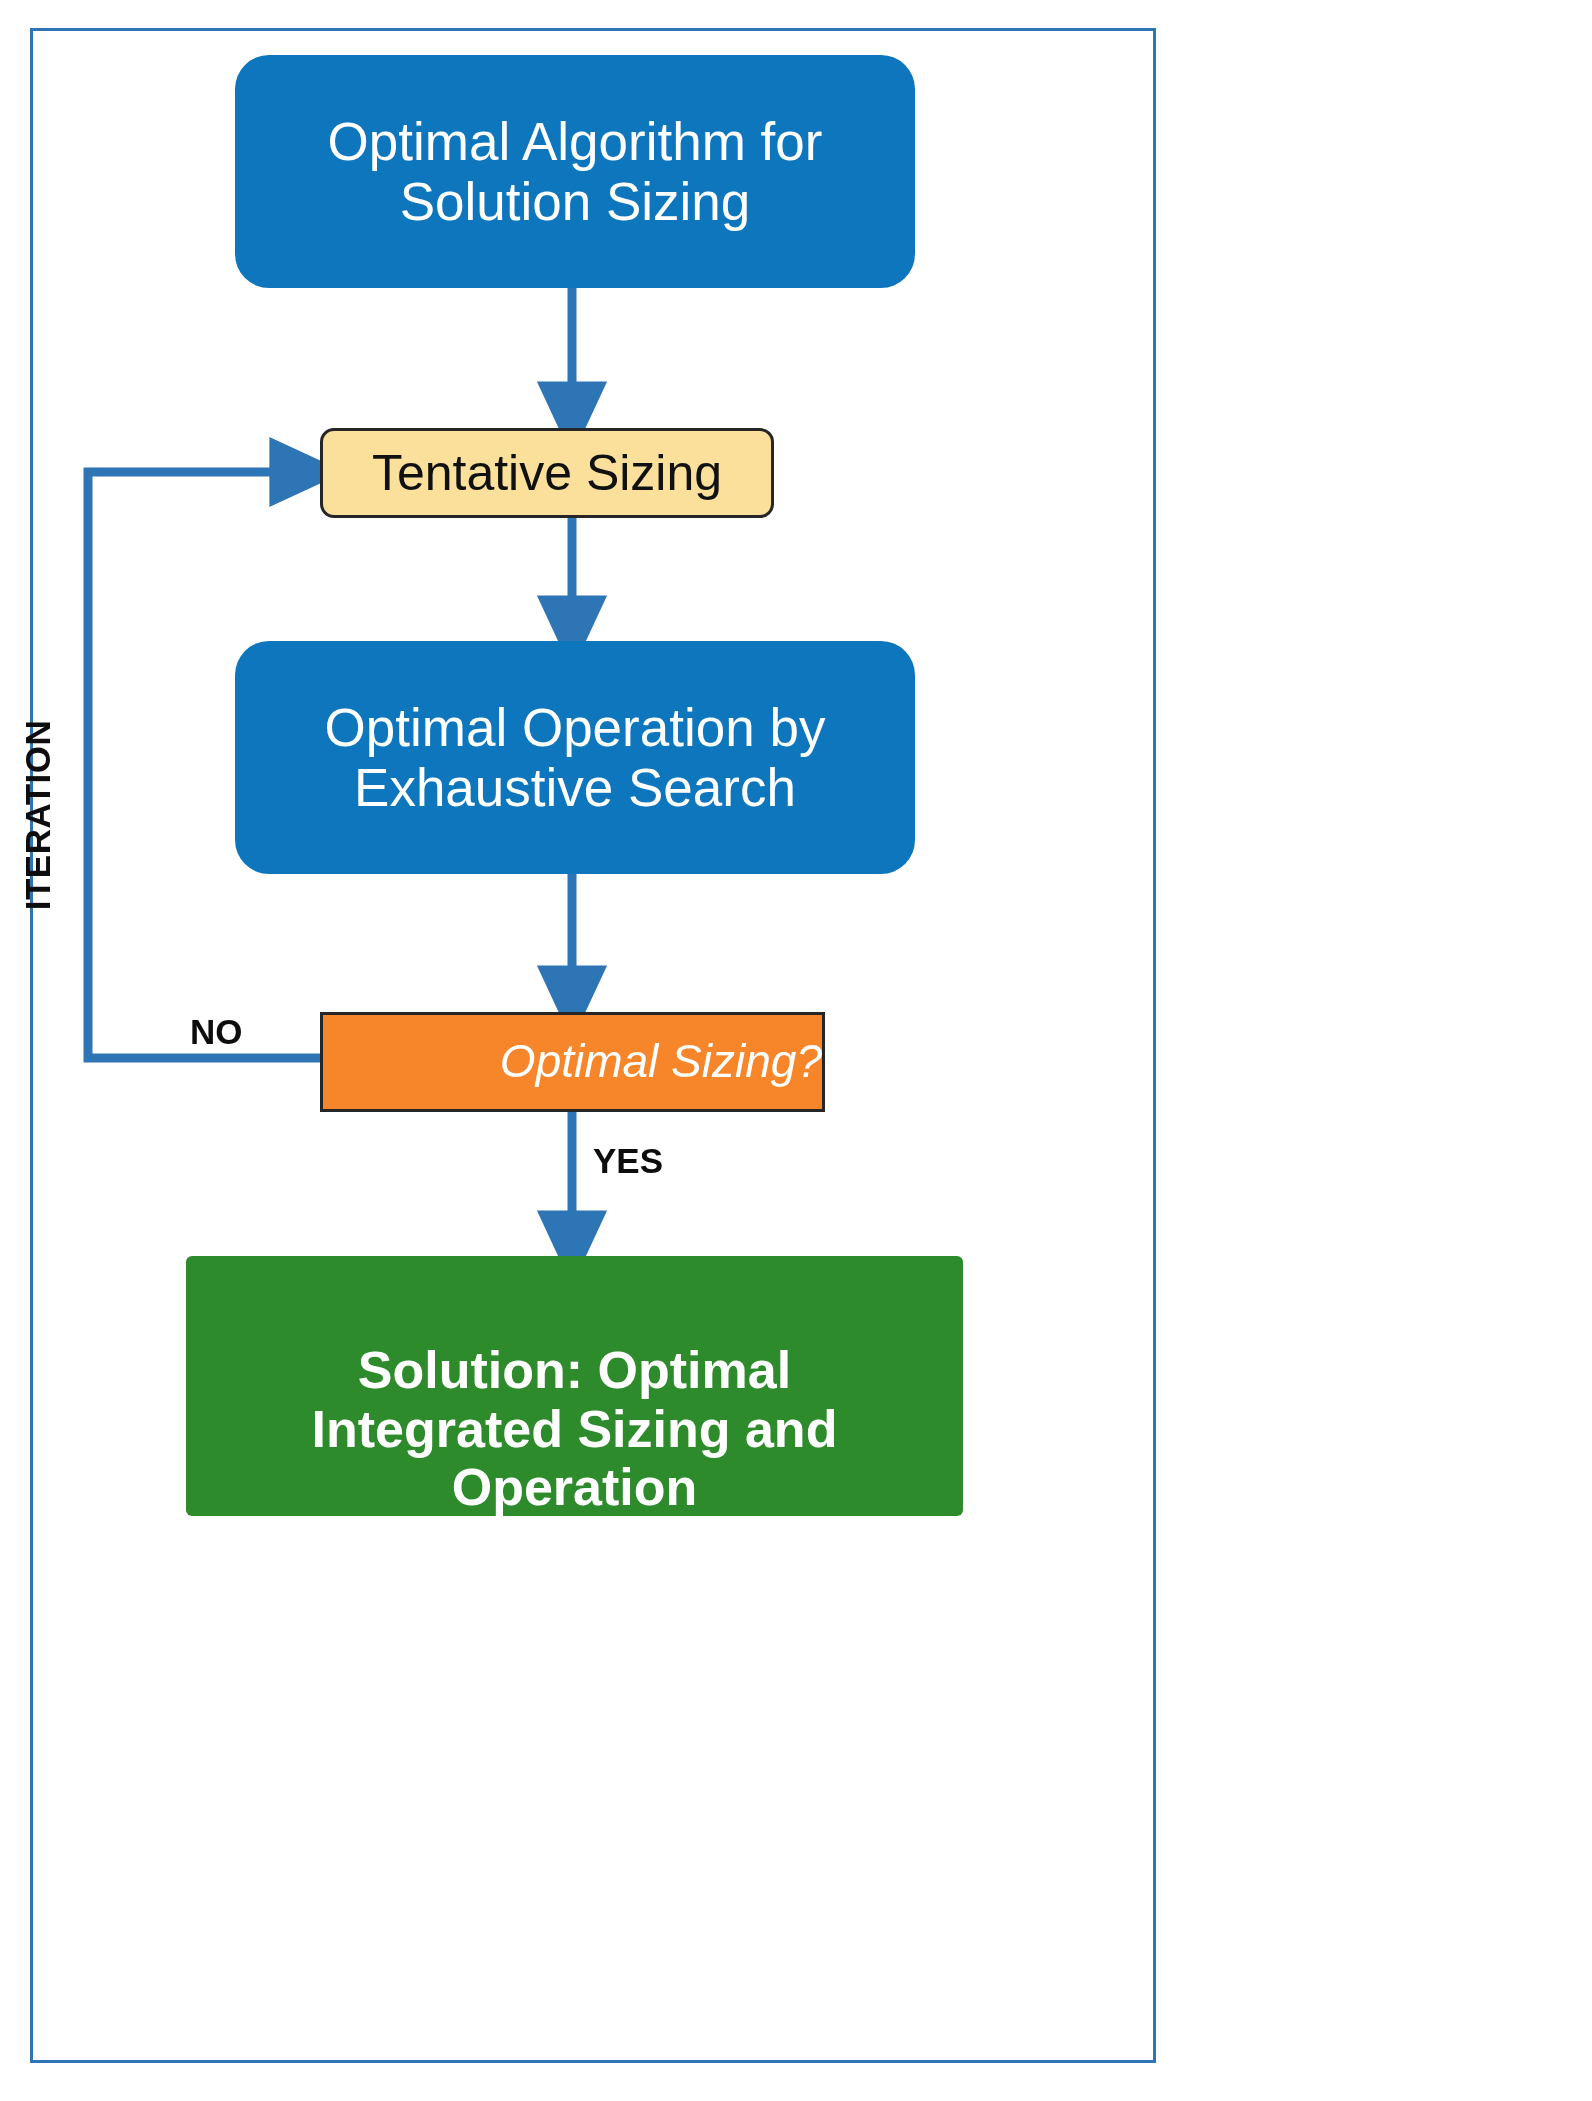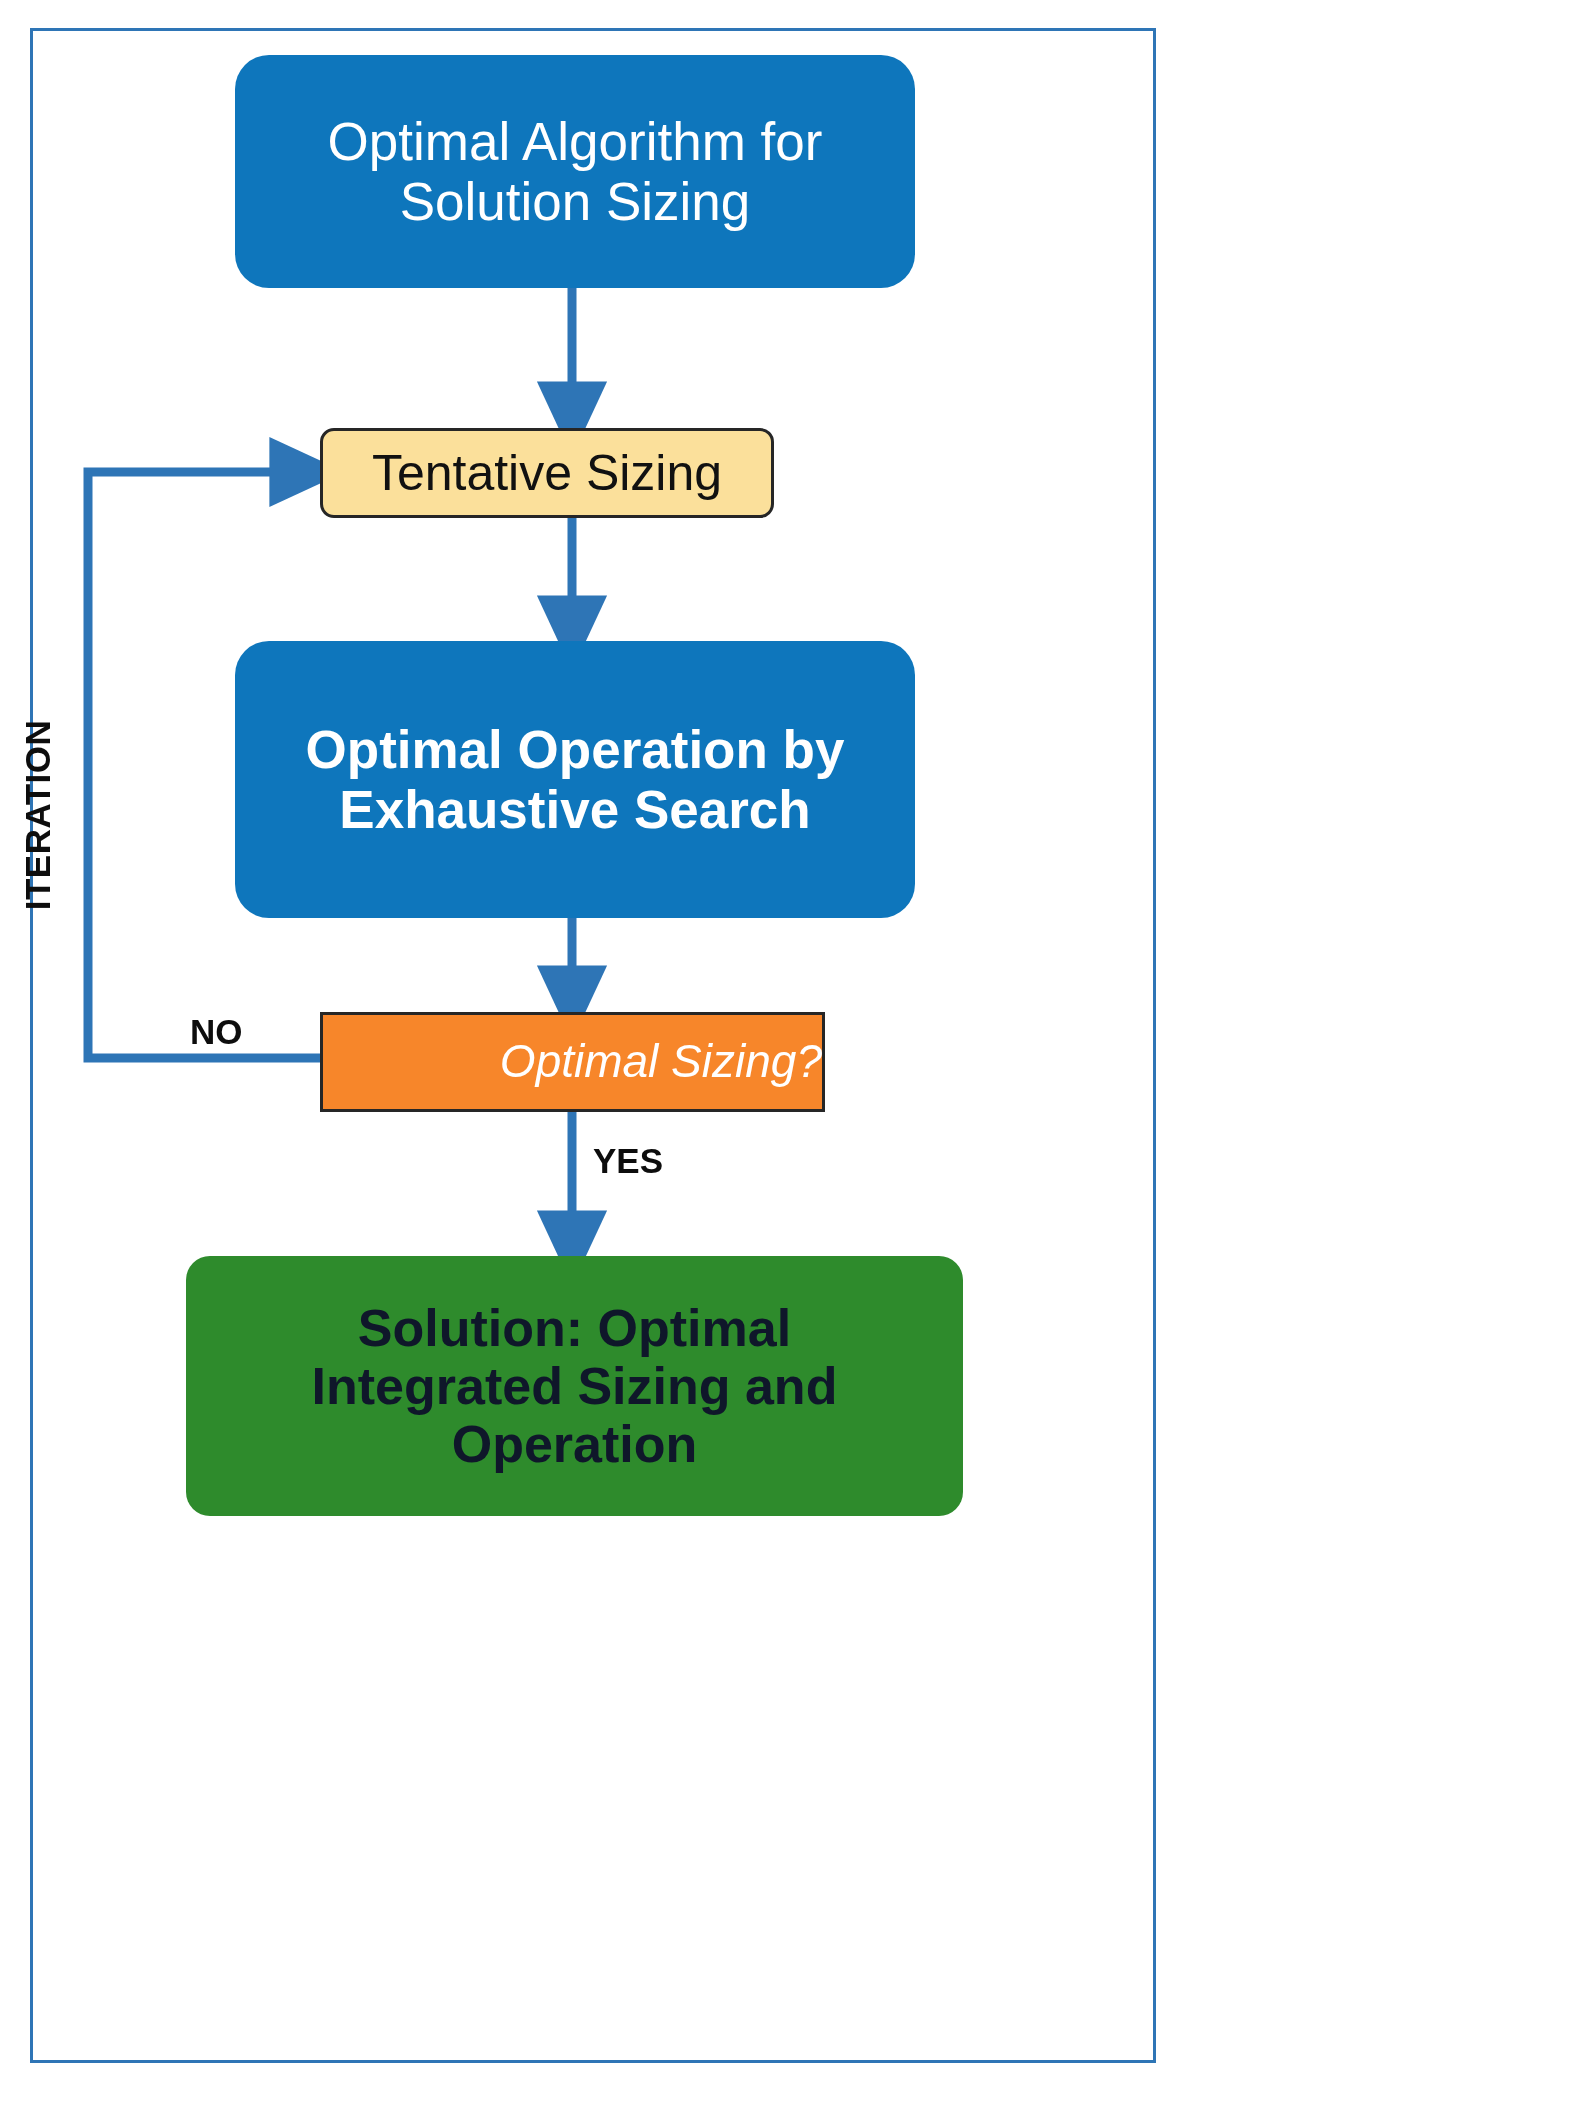--- a/index.html
+++ b/index.html
@@ -71,26 +71,26 @@
     color: #111111;
     font-size: 50px;
     font-weight: 400;
   }
 
   
   #node-operation {
     left: 235px;
     top: 641px;
     width: 680px;
-    height: 277px;
+    height: 233px;
     background: #0E76BC;
     border-radius: 34px;
     color: #ffffff;
     font-size: 53px;
-    font-weight: 700;
+    font-weight: 400;
     padding: 0 28px;
   }
 
   
   #node-decision {
     left: 320px;
     top: 1012px;
     width: 505px;
     height: 100px;
     background: #F7862A;
@@ -102,25 +102,26 @@
     justify-content: flex-end;
   }
 
   
   #node-solution {
     left: 186px;
     top: 1256px;
     width: 777px;
     height: 260px;
     background: #2E8B2C;
-    border-radius: 24px;
-    color: #0f172a;
+    border-radius: 6px;
+    color: #ffffff;
     font-size: 52px;
     font-weight: bold;
     padding: 0 44px;
+    align-items: flex-end;
   }
 
   
   .edge-label {
     position: absolute;
     font-size: 35px;
     font-weight: bold;
     color: #0d0d0d;
     white-space: nowrap;
   }

